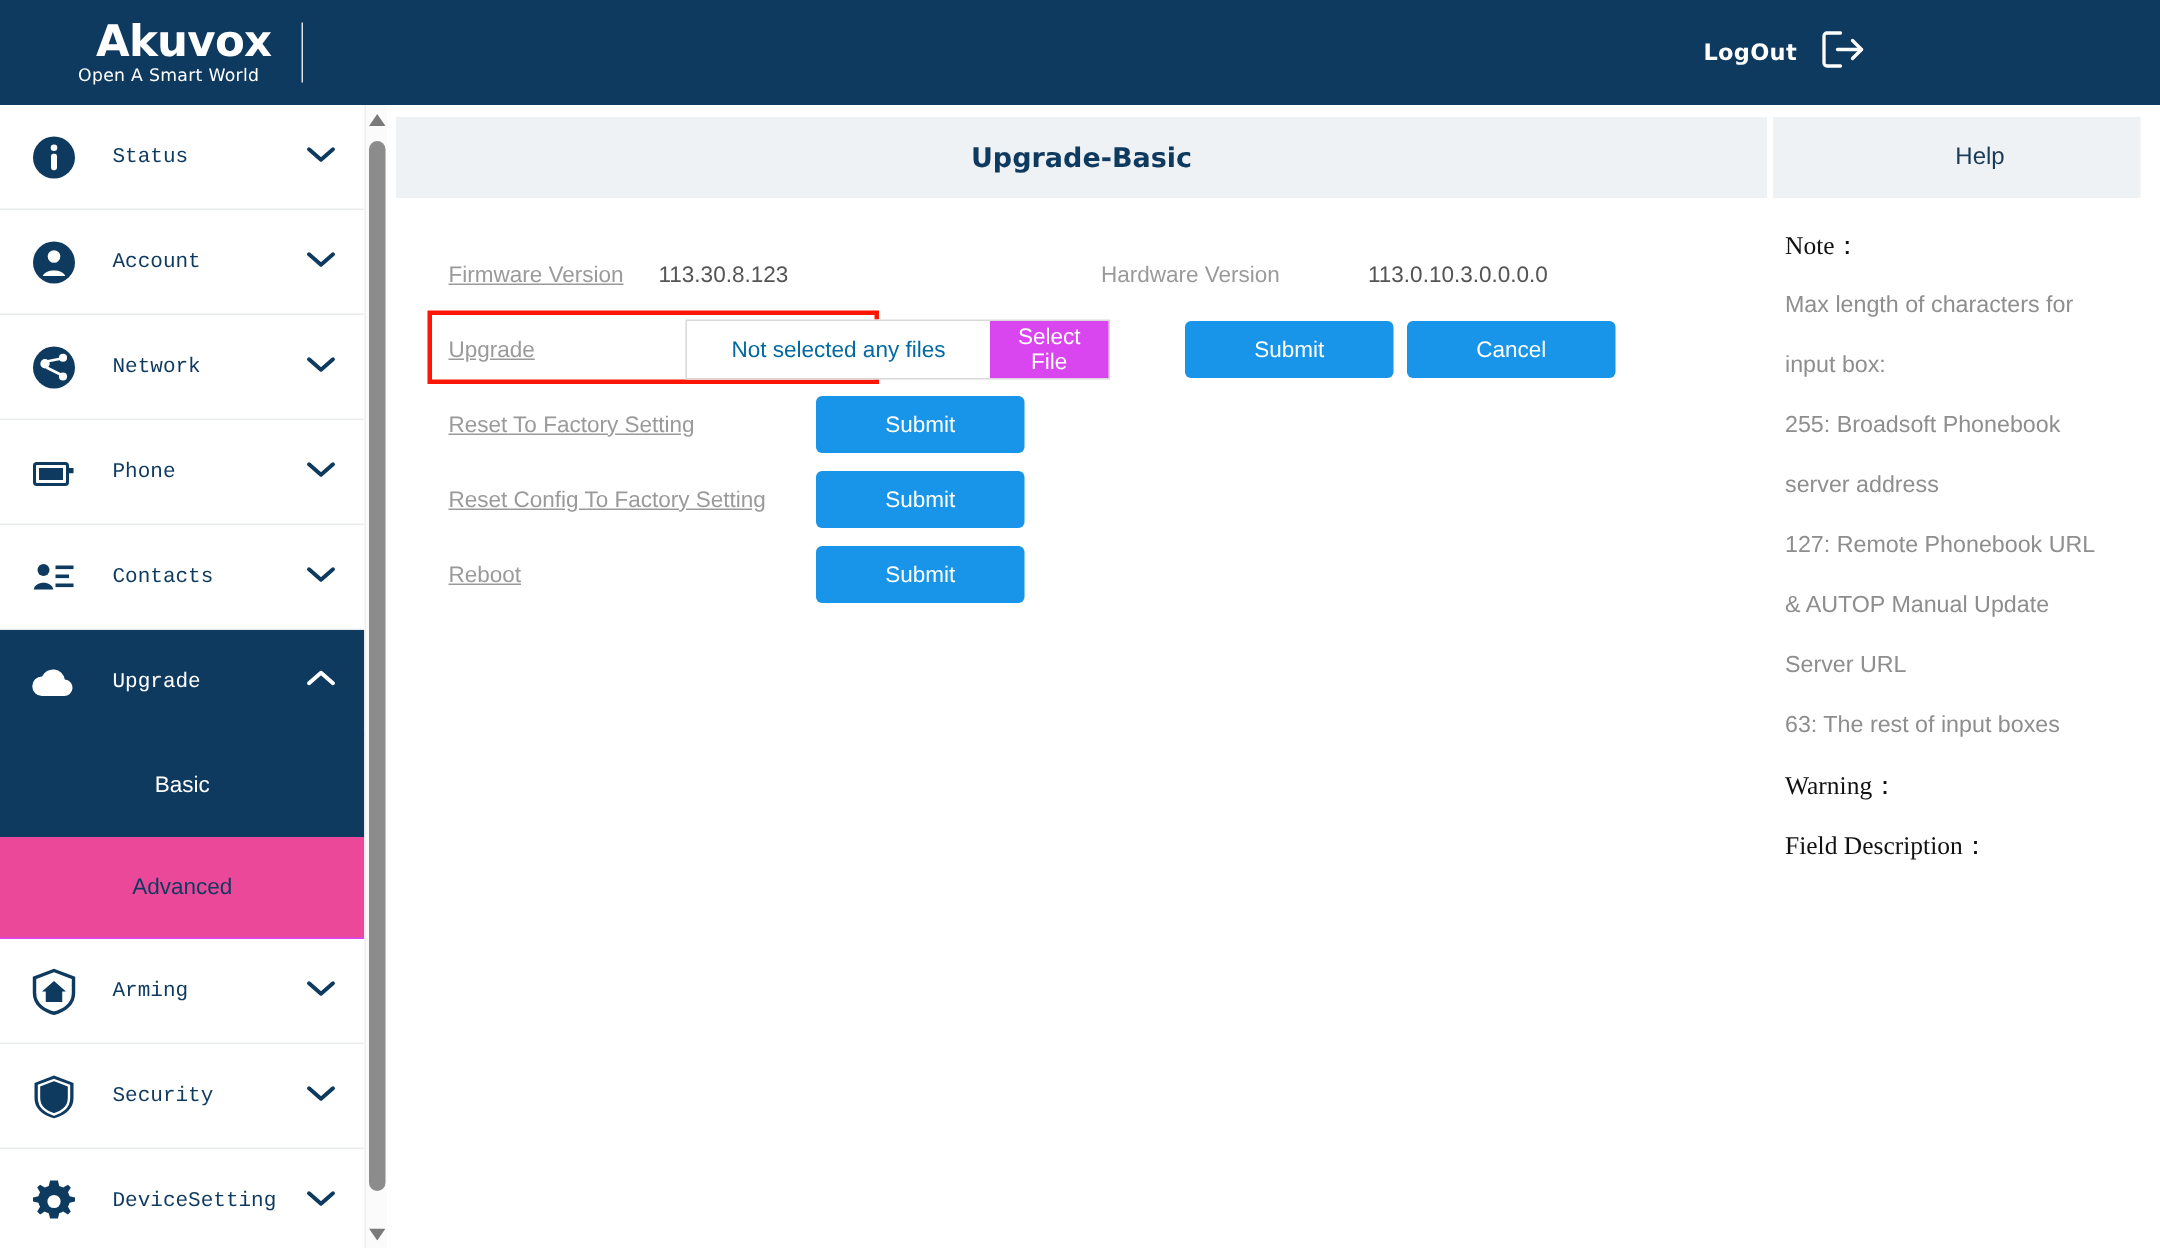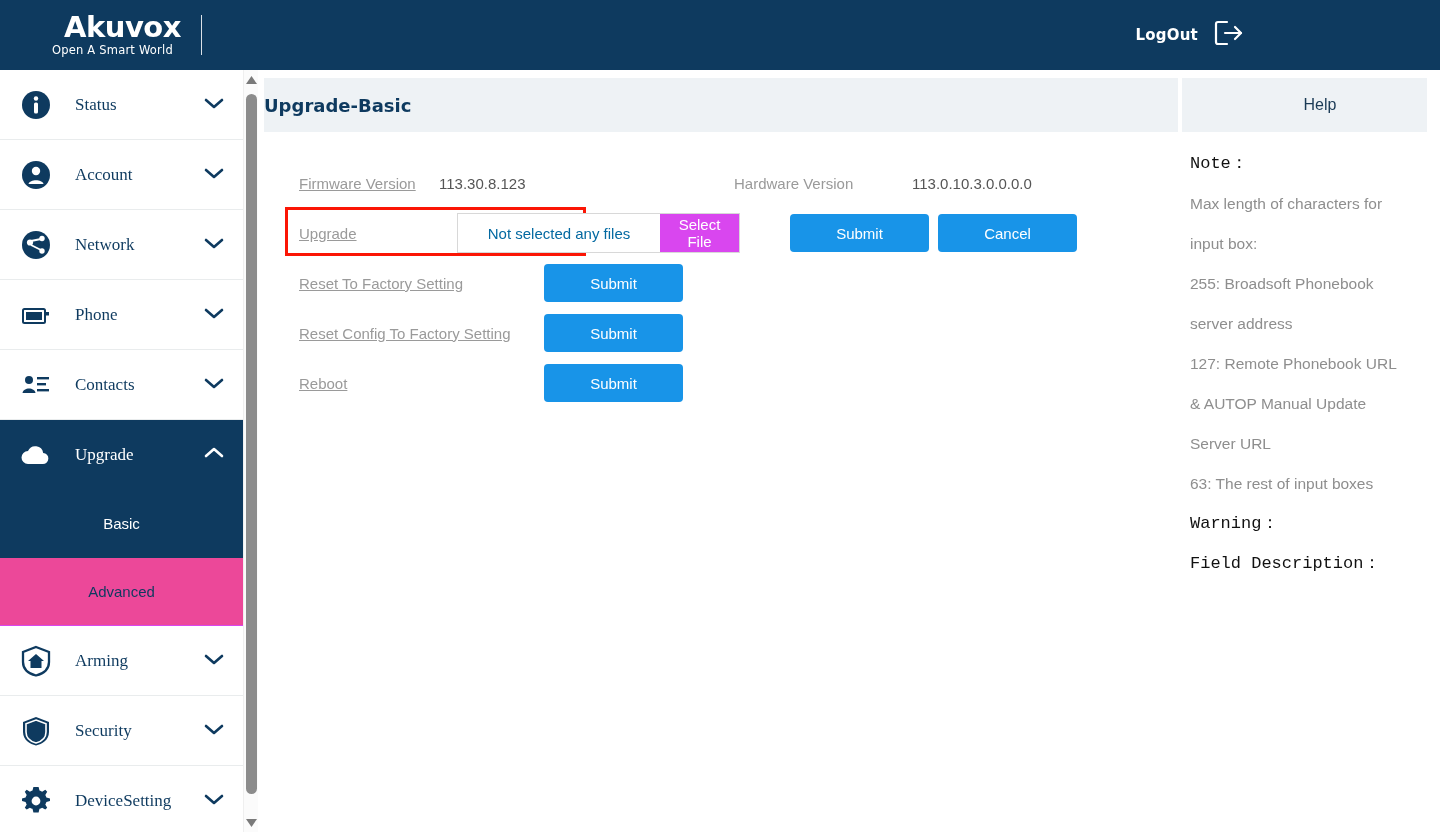--- a/index.html
+++ b/index.html
@@ -81,23 +81,23 @@
     border-bottom: 1px solid #0e3a5f;
   }
   .nav-icon {
     width: 36px; height: 36px;
     margin-left: 18px;
     display: flex; align-items: center; justify-content: center;
     flex: 0 0 auto;
   }
   .nav-label {
     margin-left: 21px;
-    font-size: 17px;
+    font-size: 14px;
     color: #0e3a5f;
-    font-family: Liberation Serif, serif;
+    font-family: Liberation Mono, monospace;
   }
   .nav-item.active .nav-label { color: #ffffff; }
   .nav-chevron {
     position: absolute; right: 18px; top: 50%;
     transform: translateY(-50%);
     display: block;
   }
   .sub-item {
     height: 68px;
     display: flex; align-items: center; justify-content: center;
@@ -137,21 +137,21 @@
 
   
   .main {
     position: absolute; left: 264px; top: 78px;
     width: 914px; height: 754px;
     background: #ffffff;
   }
   .panel-header {
     height: 54px;
     background: #eef2f5;
-    display: flex; align-items: center; 
+    display: flex; align-items: center; justify-content: center;
   }
   .panel-title {
     font-size: 18px; font-weight: bold;
     color: #0e3a5f;
     font-family: "DejaVu Sans", sans-serif;
   }
   .form { padding: 26px 0 0 0; position: relative; }
 
   .row {
     display: flex; align-items: center;
@@ -241,21 +241,21 @@
   .help-header {
     height: 54px;
     background: #eef2f5;
     display: flex; align-items: center; justify-content: center;
   }
   .help-title { font-size: 16px; color: #1a3a55; margin-left: 31px; }
   .help-body { padding: 12px 0 0 8px; }
   .help-strong {
     font-size: 17px; color: #111111;
     line-height: 40px;
-    font-family: Liberation Mono, monospace;
+    font-family: Liberation Serif, serif;
   }
   .help-line {
     font-size: 15.5px; color: #8e8e8e;
     line-height: 40px;
     font-family: "Liberation Sans", sans-serif;
   }
 </style>
 </head>
 <body>
 

